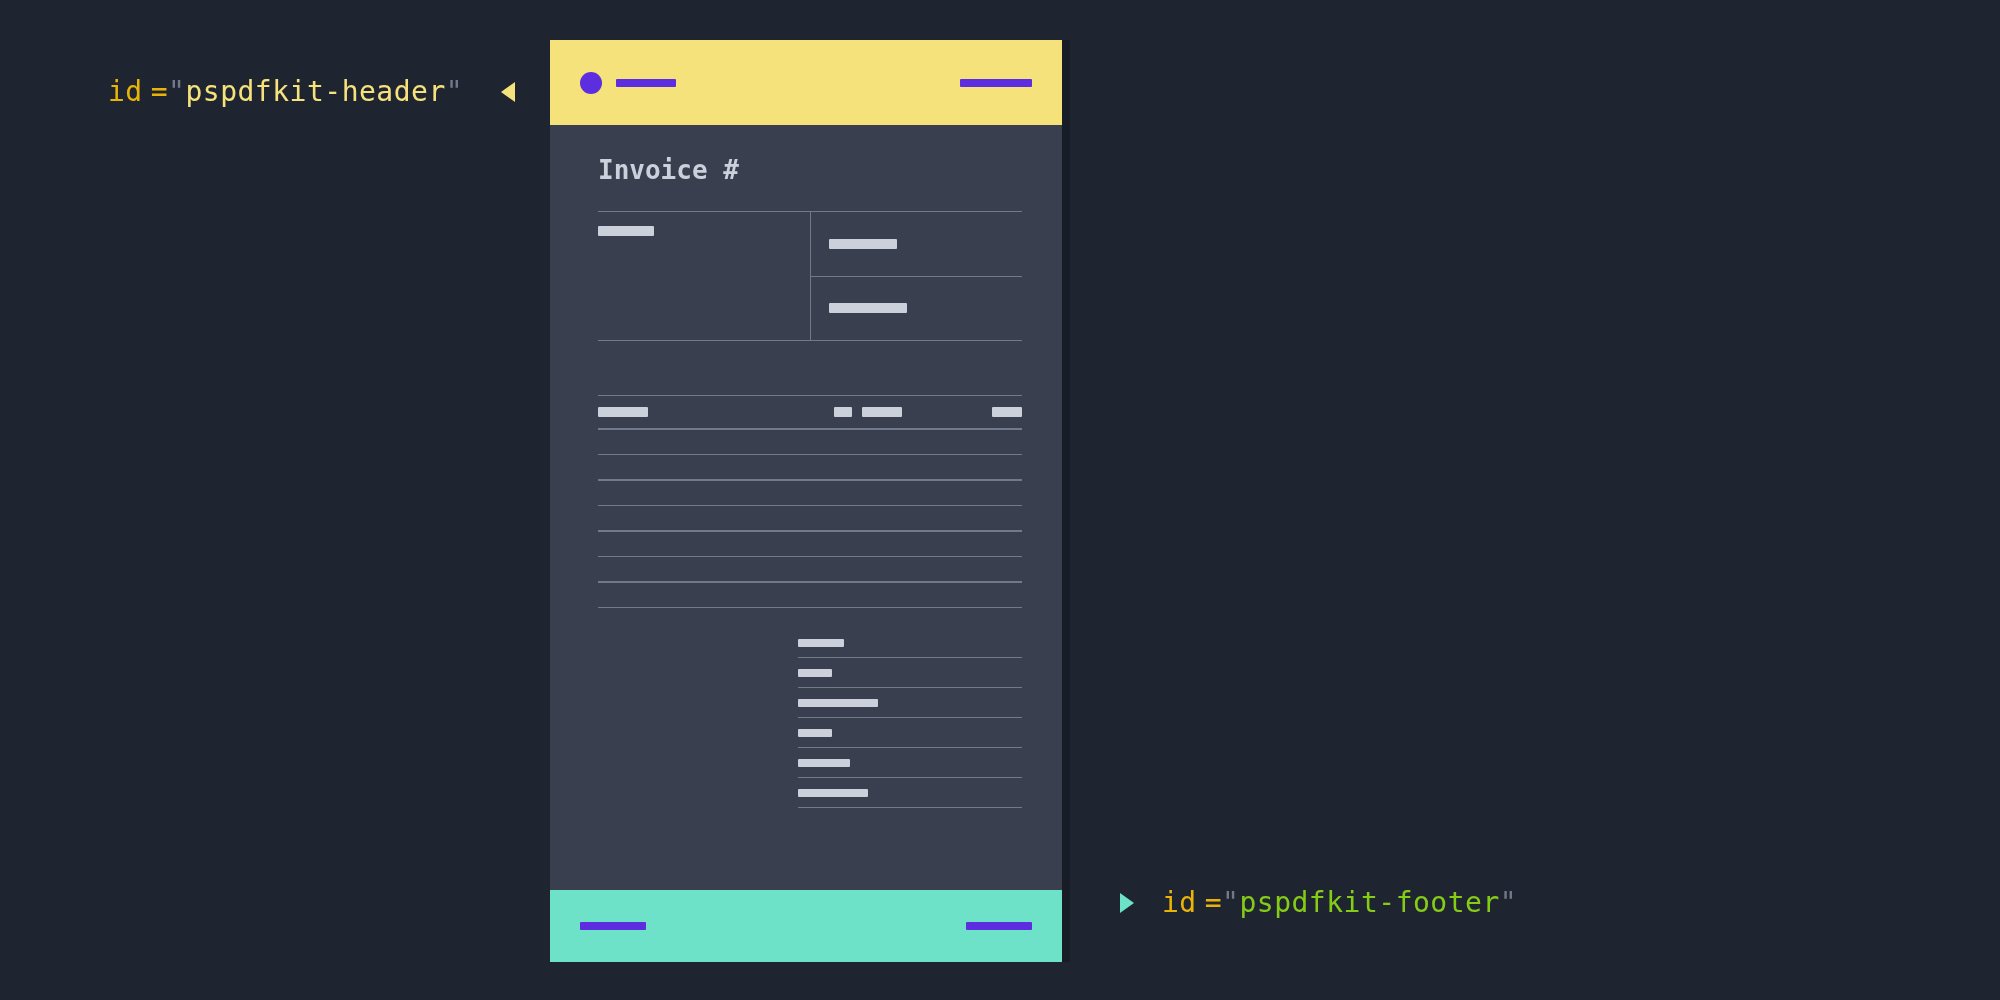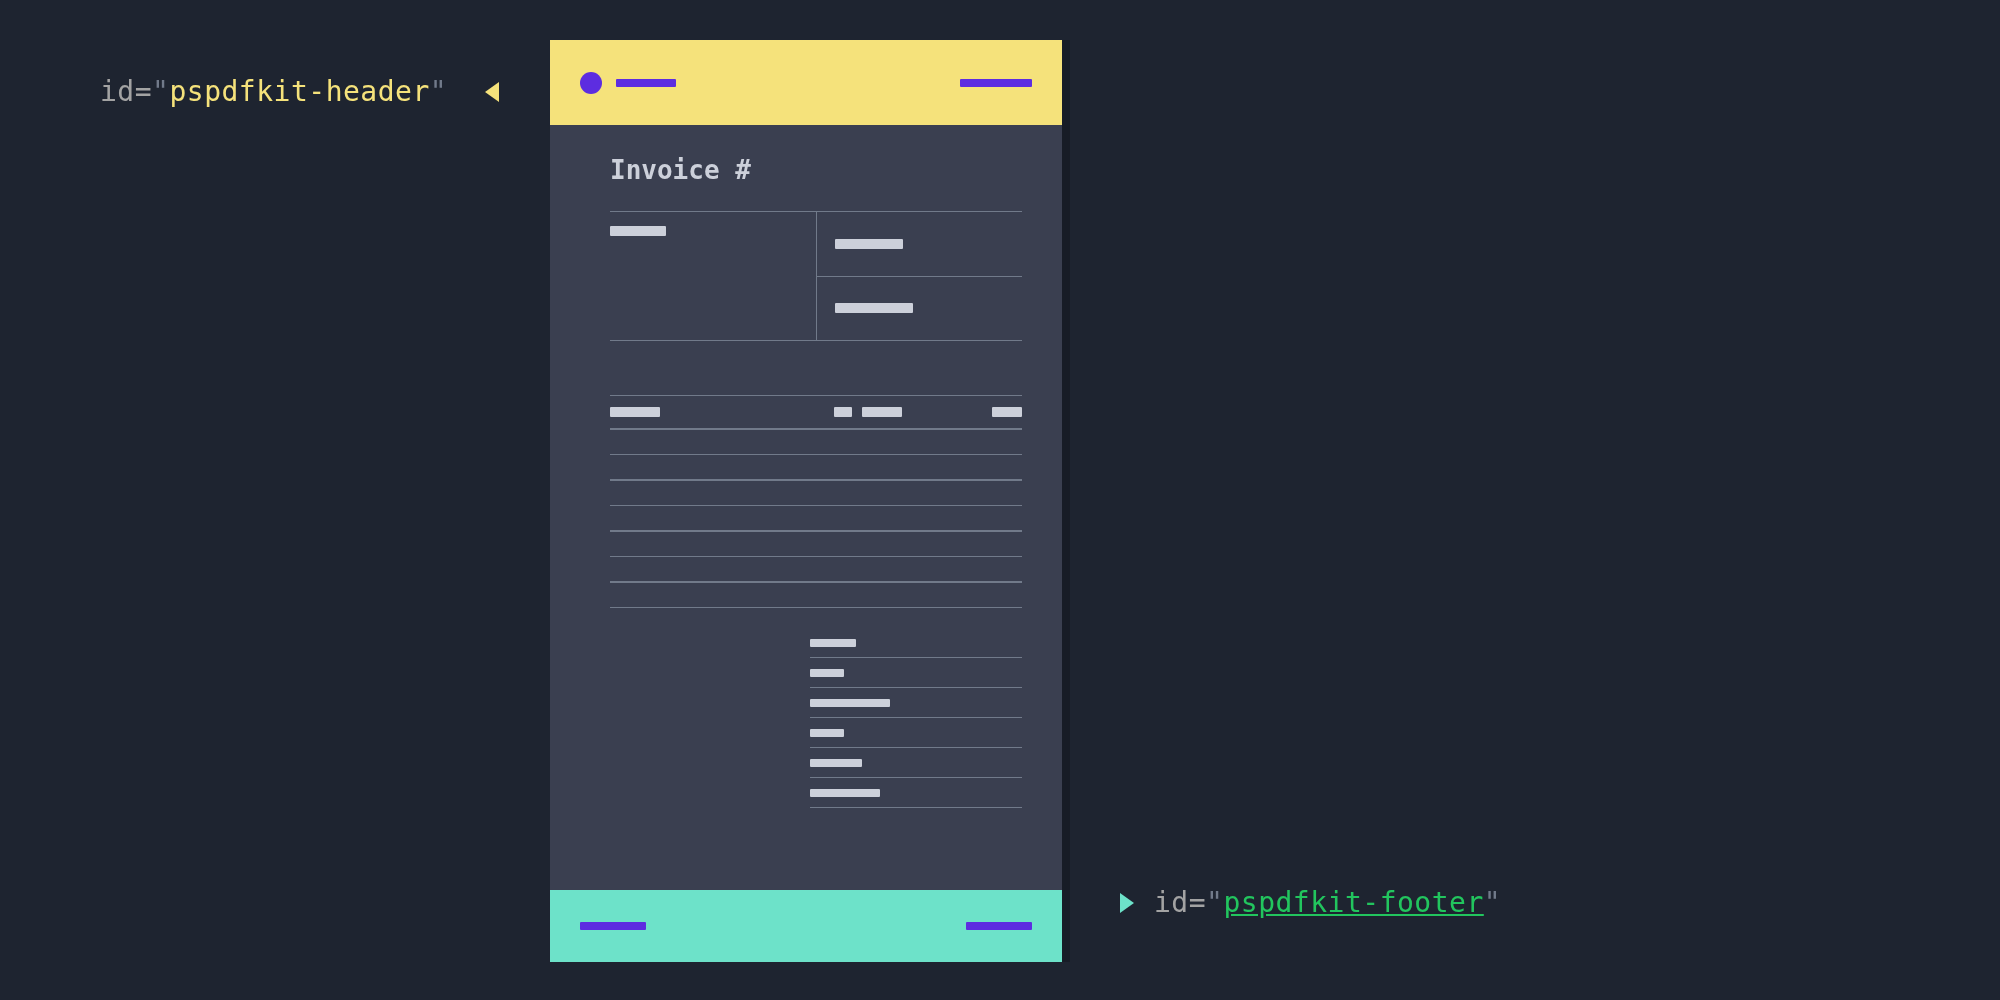--- a/index.html
+++ b/index.html
@@ -14,28 +14,28 @@
 
   .annotation {
     position: absolute;
     font-size: 28px;
     font-family: 'Menlo', 'Consolas', monospace;
     letter-spacing: 0.5px;
     display: flex;
     align-items: center;
     gap: 20px;
   }
-  .ann-key { color: #a3a3a3; }
+  .ann-key { color: #eab308; margin-left: 8px; }
   .ann-attr { color: #ccd0da; text-align: right; }
   .ann-quote { color: #717a8a; }
 
   #ann-header { top: 75px; left: 100px; }
   #ann-header .ann-attr { color: #f5e27b; }
   #ann-footer { top: 886px; left: 1120px; }
-  #ann-footer .ann-attr { color: #22c55e; text-decoration: underline; }
+  #ann-footer .ann-attr { color: #84cc16; }
 
   .arrow {
     width: 0; height: 0;
   }
   .arrow-left {
     border-top: 10px solid transparent;
     border-bottom: 10px solid transparent;
     border-right: 14px solid #f5e27b;
     margin-left: 18px;
   }
@@ -64,21 +64,21 @@
   }
   .hdr-left { display: flex; align-items: center; gap: 14px; }
   .logo-dot { width: 22px; height: 22px; border-radius: 50%; background: #5d2de0; }
   .hdr-bar { height: 8px; background: #5d2de0; border-radius: 1px; }
   .hdr-bar-a { width: 60px; }
   .hdr-bar-b { width: 72px; }
 
   .doc-body {
     background: #3a3f50;
     height: 765px;
-    padding: 30px 40px 20px 60px;
+    padding: 30px 40px 20px 48px;
   }
   .doc-title {
     color: #ccd0da;
     font-size: 26px;
     font-family: 'Menlo', 'Consolas', monospace;
     font-weight: bold;
     margin-bottom: 26px;
   }
 
   .meta {

